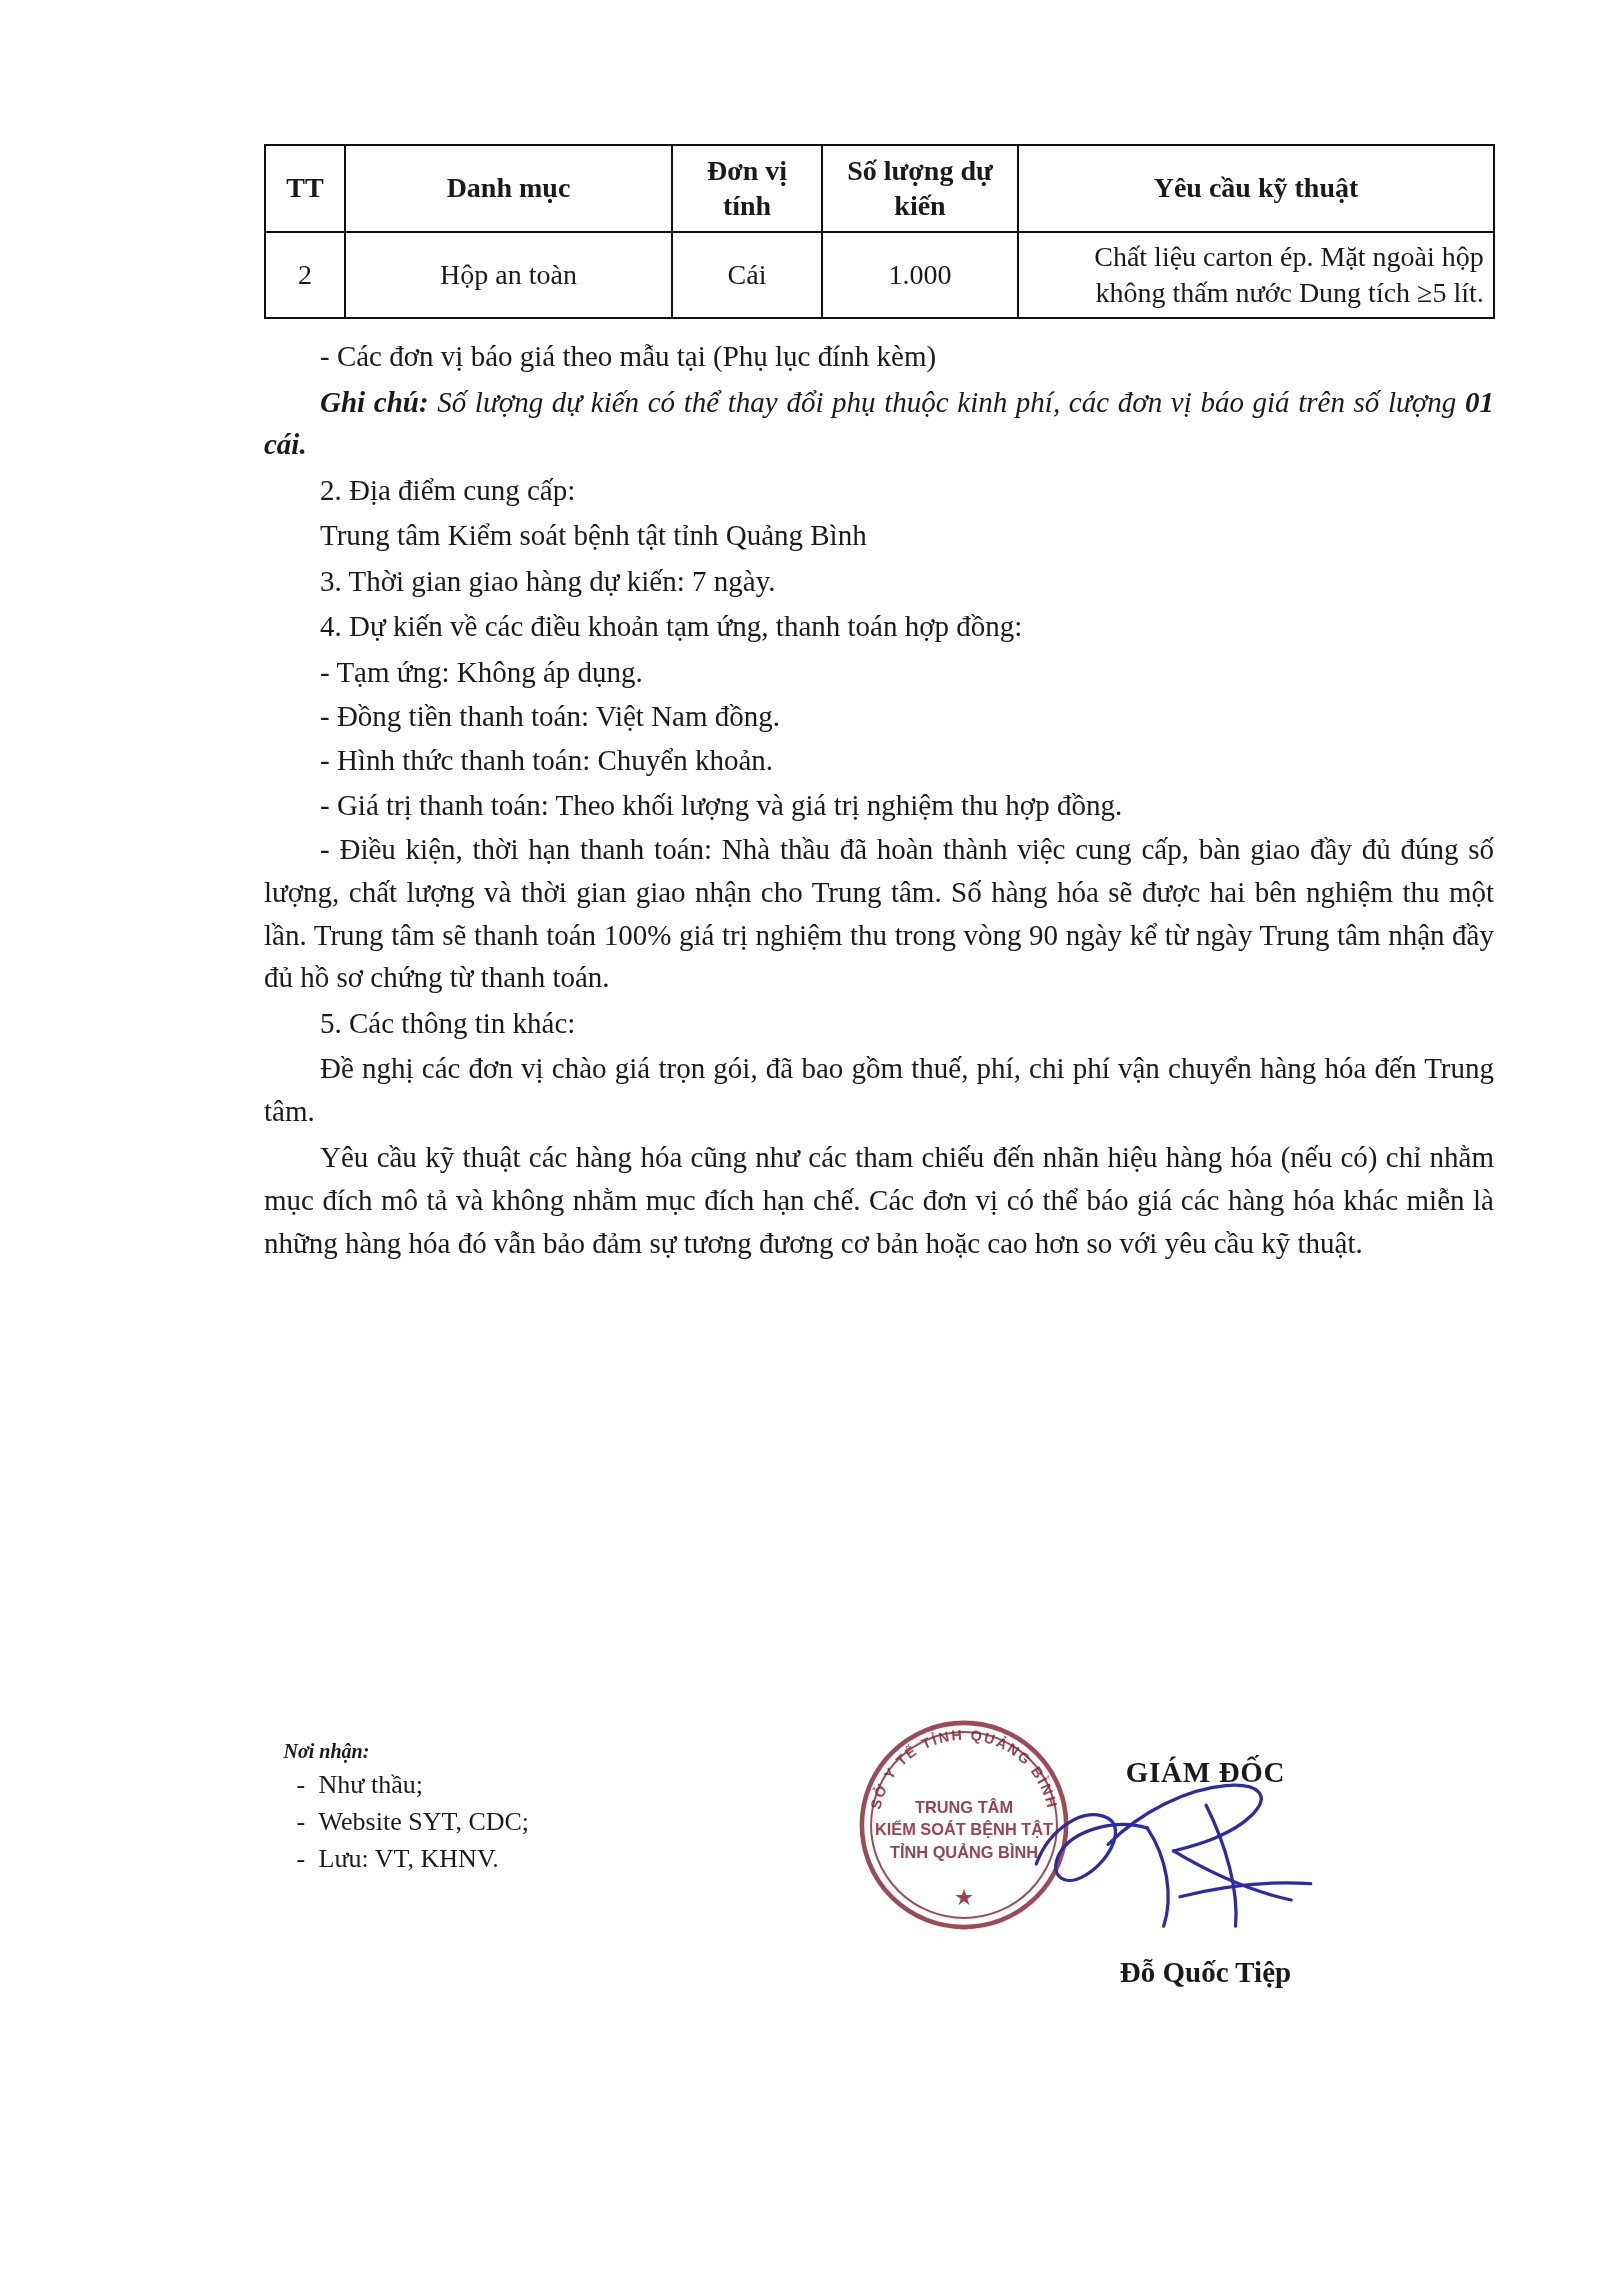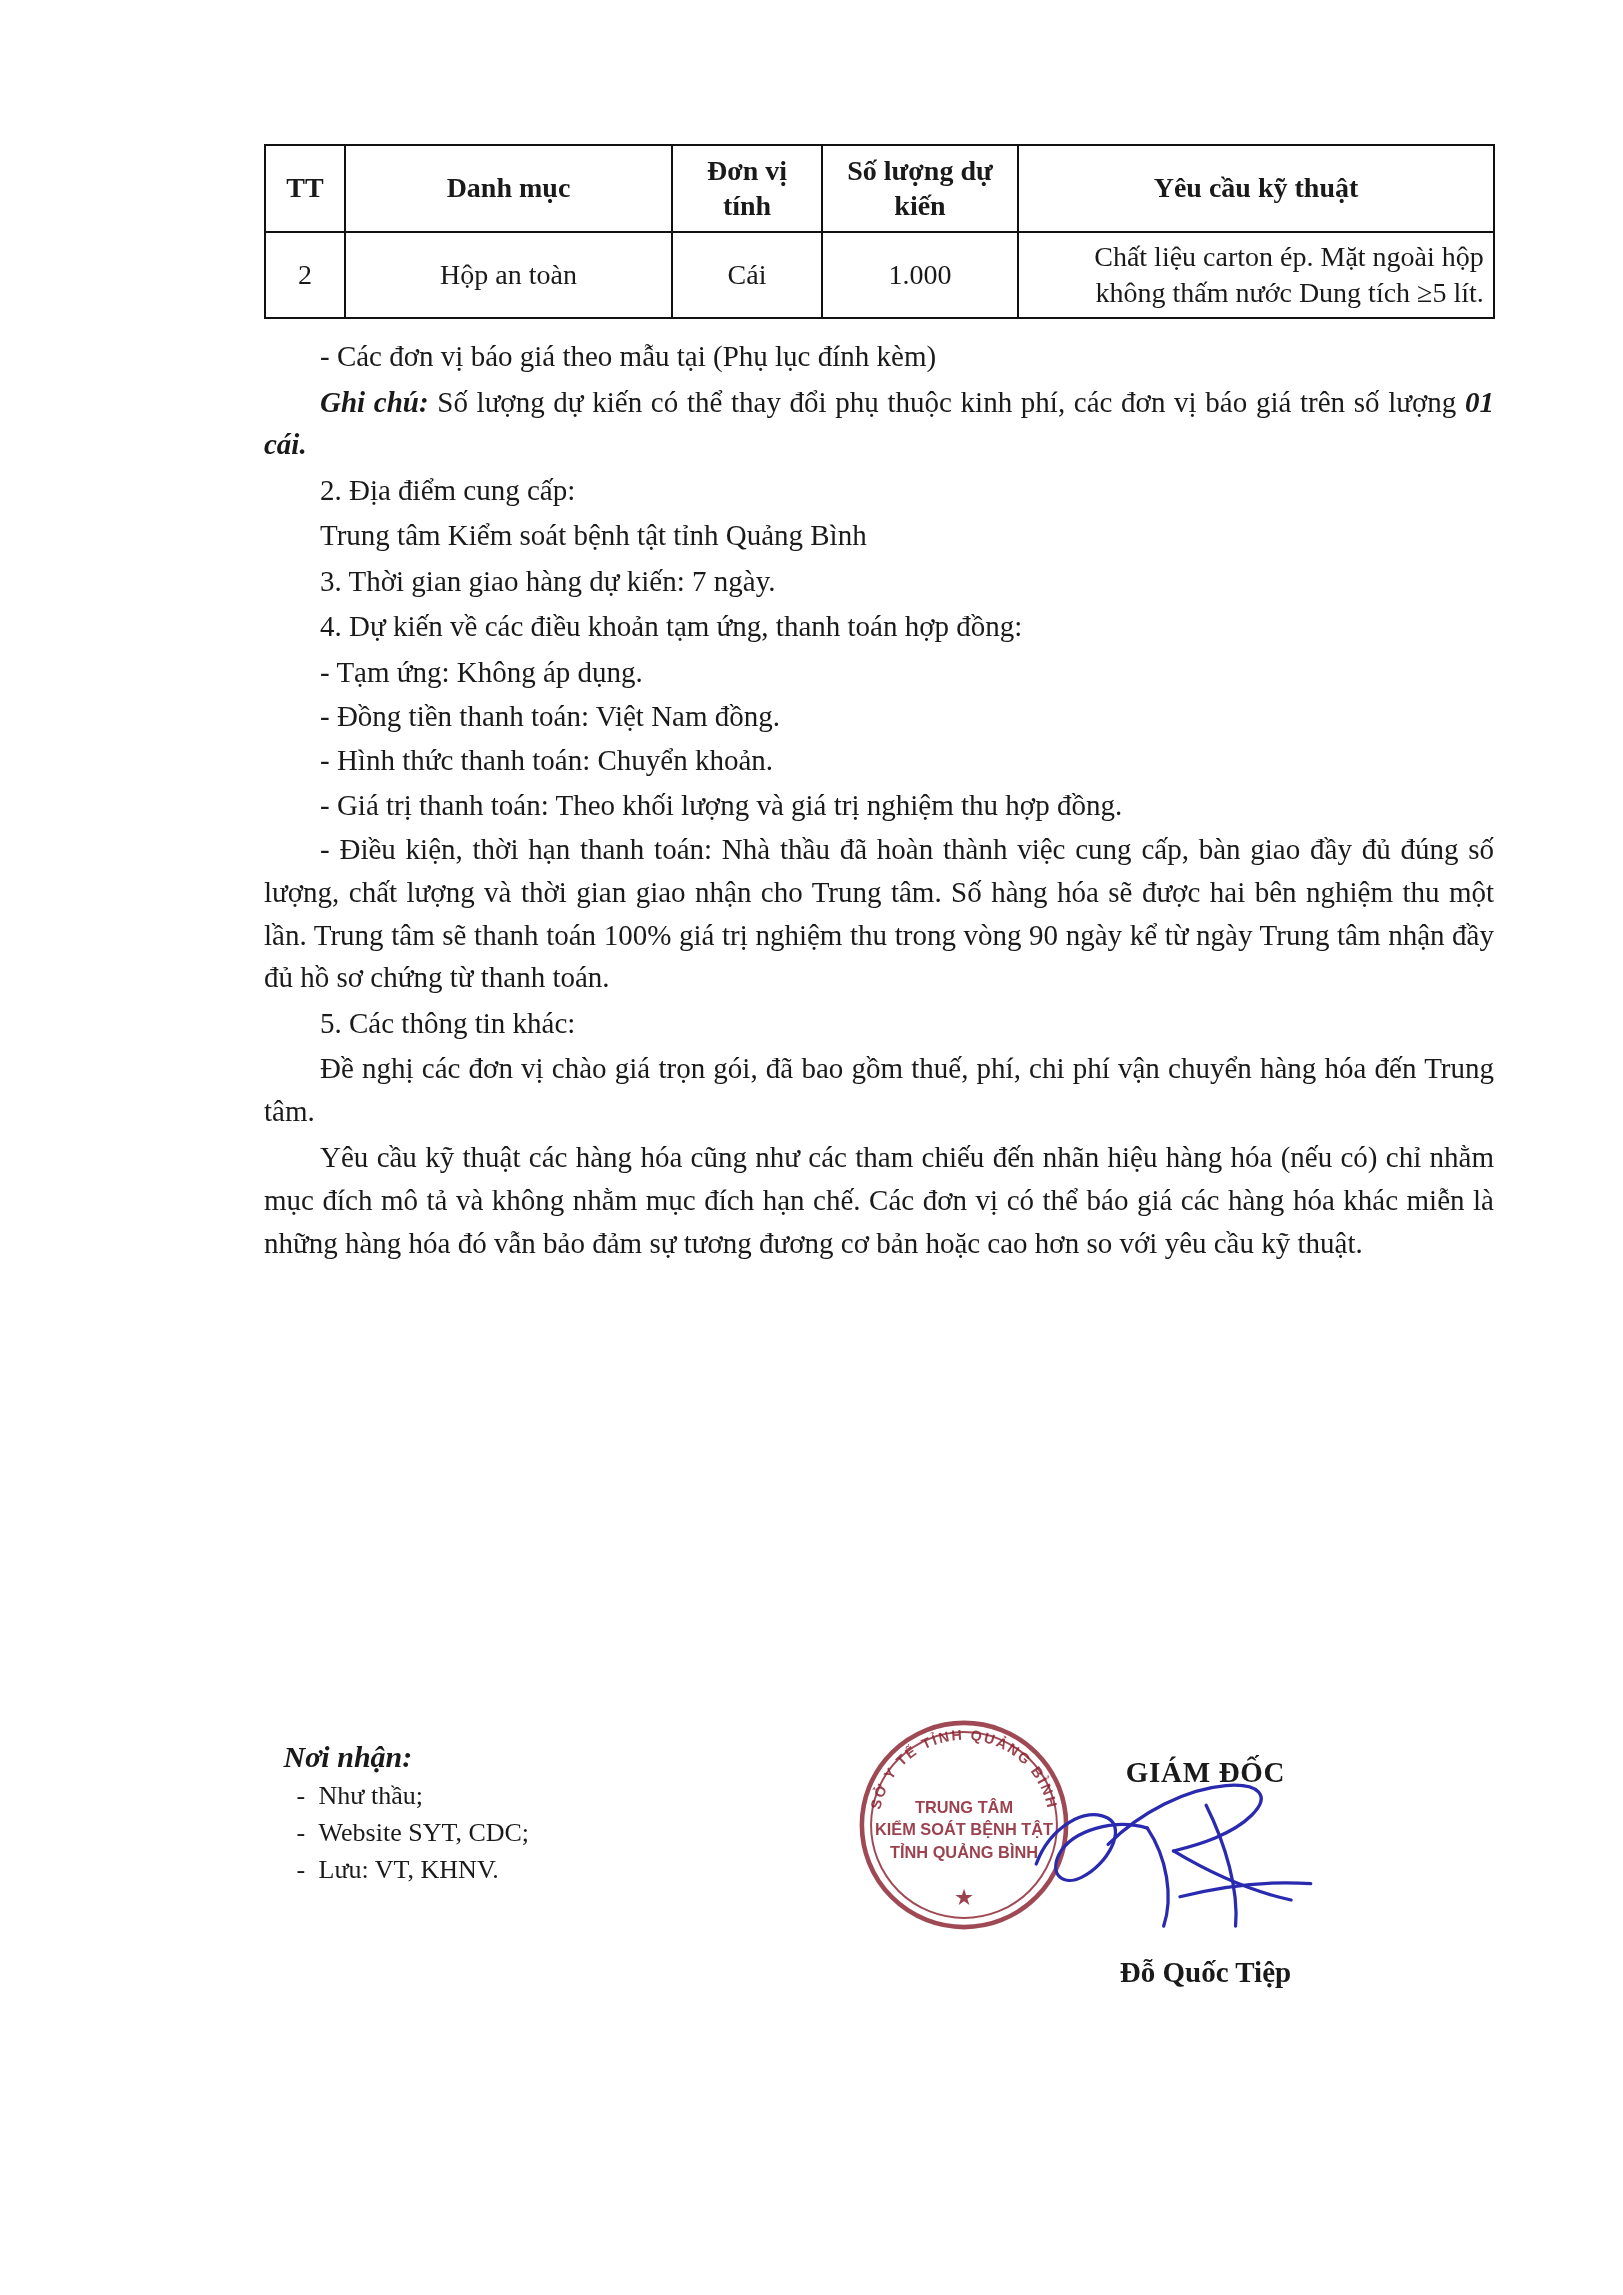--- a/index.html
+++ b/index.html
@@ -64,21 +64,21 @@
 
   
   p {
     margin: 0 0 3.9px 0;
     font-size: 29px;
     line-height: 1.48;
     text-align: justify;
   }
   .indent { text-indent: 56px; }
   .b { font-weight: normal; }
-  .i { }
+  .i { font-style: italic; }
   .bi { font-weight: bold; font-style: italic; }
   .block { margin-bottom: 2.6px; }
   .tight { margin-bottom: 1.3px; }
 
   
   .footer {
     position: absolute;
     left: 236px;
     top: 1740px;
     width: 1230px;
@@ -86,21 +86,21 @@
   }
   .recipients {
     position: absolute;
     left: 19.6px;
     top: 0;
     width: 497px;
   }
   .recipients .title {
     font-weight: bold;
     font-style: italic;
-    font-size: 30px;
+    font-size: 20px;
     margin-bottom: 3.9px;
   }
   .recipients ul {
     margin: 0;
     padding-left: 35px;
     list-style: none;
   }
   .recipients li {
     font-size: 26px;
     line-height: 1.42;

